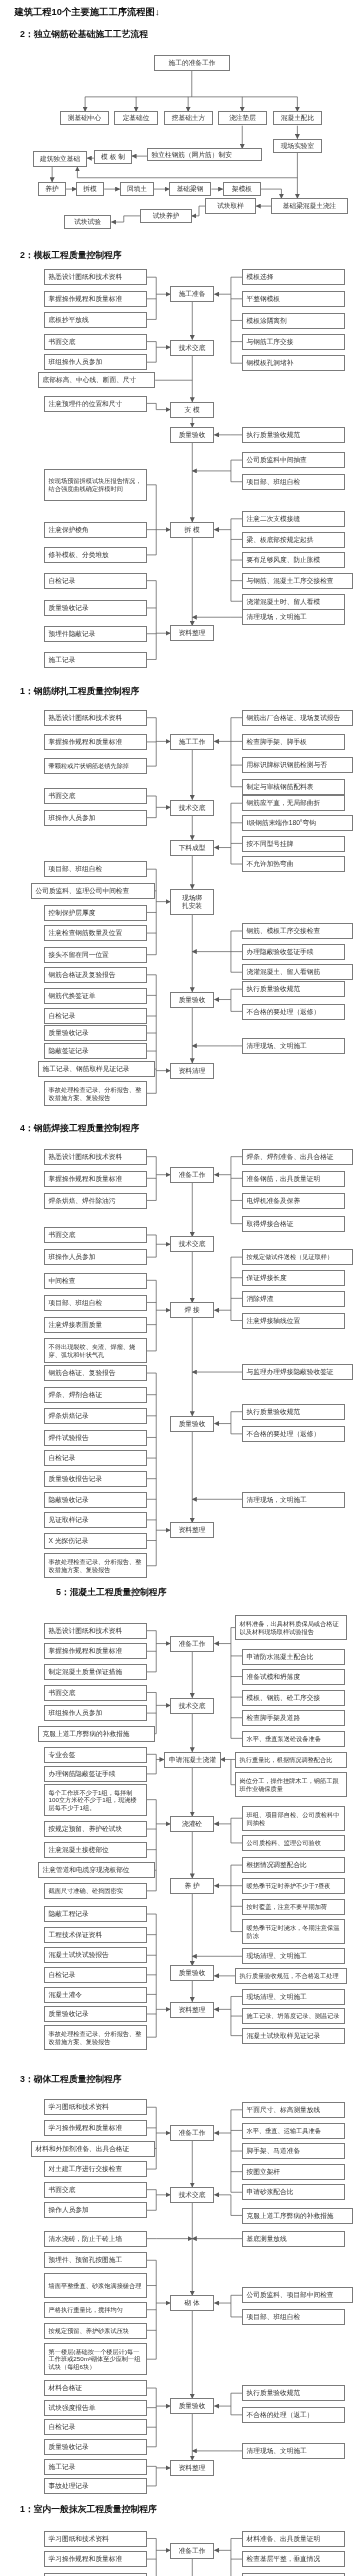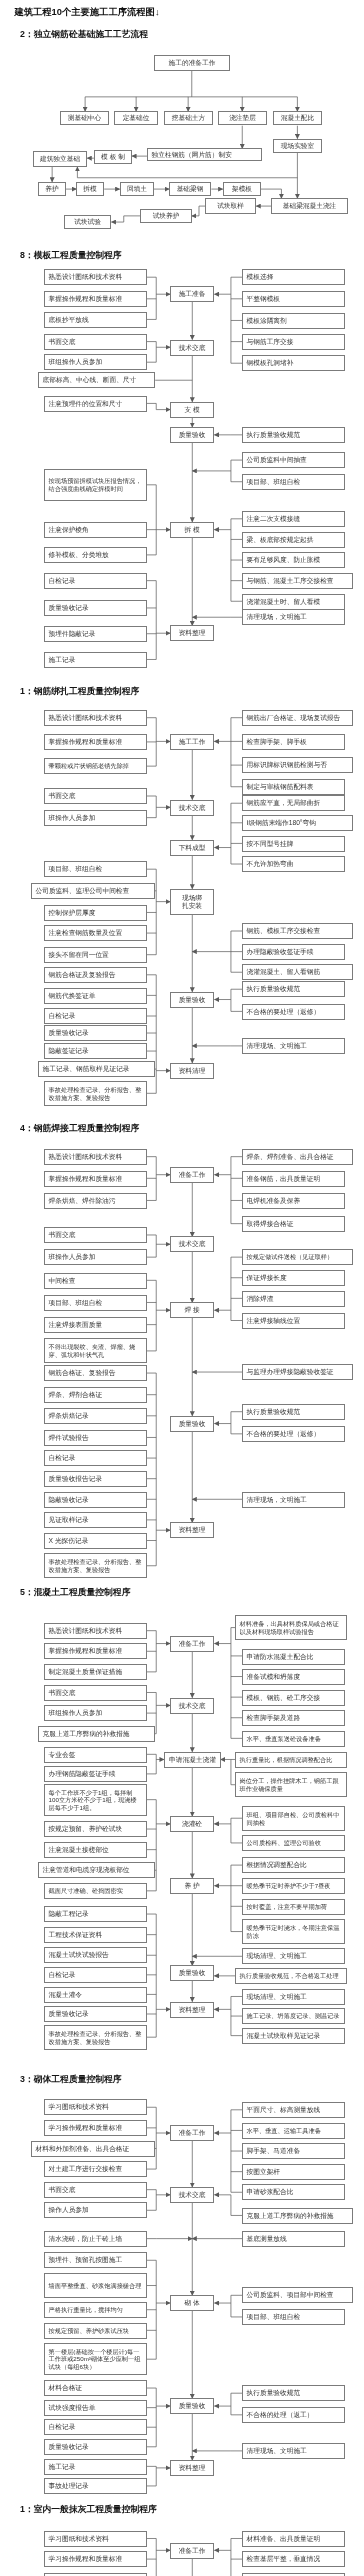--- a/index.html
+++ b/index.html
@@ -464,21 +464,21 @@
     <div class="box c" style="left: 33px; top: 151px; width: 54px; height: 15.5px;">建筑独立基础</div>
     <div class="box c" style="left: 38px; top: 182px; width: 28px; height: 14.4px;">养护</div>
     <div class="box c" style="left: 76px; top: 182px; width: 28px; height: 14.4px;">拆模</div>
     <div class="box c" style="left: 120px; top: 182px; width: 34px; height: 14.4px;">回填土</div>
     <div class="box c" style="left: 169px; top: 182px; width: 42px; height: 14.4px;">基础梁钢</div>
     <div class="box c" style="left: 223px; top: 182px; width: 38px; height: 14.4px;">架模板</div>
     <div class="box c" style="left: 271px; top: 198px; width: 77px; height: 15.5px;">基础梁混凝土浇注</div>
     <div class="box c" style="left: 205px; top: 198px; width: 51px; height: 15.5px;">试块取样</div>
     <div class="box c" style="left: 140px; top: 209px; width: 52px; height: 14.4px;">试块养护</div>
     <div class="box c" style="left: 64px; top: 215px; width: 47px; height: 14.4px;">试块试验</div>
-    <div class="heading" style="top: 250px;">8：模板工程质量控制程序</div>
+    <div class="heading" style="top: 250px;">2：模板工程质量控制程序</div>
     <div class="box" style="left: 44px; top: 269px; width: 103px; height: 15.5px;">熟悉设计图纸和技术资料</div>
     <div class="box" style="left: 44px; top: 291px; width: 103px; height: 15.5px;">掌握操作规程和质量标准</div>
     <div class="box" style="left: 44px; top: 312px; width: 103px; height: 15.5px;">底板抄平放线</div>
     <div class="box" style="left: 44px; top: 334px; width: 103px; height: 15.5px;">书面交底</div>
     <div class="box" style="left: 44px; top: 354px; width: 103px; height: 15.5px;">班组操作人员参加</div>
     <div class="box" style="left: 38px; top: 372px; width: 117px; height: 15.5px;">底部标高、中心线、断面、尺寸</div>
     <div class="box" style="left: 44px; top: 396px; width: 103px; height: 15.5px;">注意预埋件的位置和尺寸</div>
     <div class="box" style="left: 44px; top: 469px; width: 103px; height: 32px; font-size: 6.2px;">按现场预留拆模试块压报告情况，结合强度曲线确定拆模时间</div>
     <div class="box" style="left: 44px; top: 522px; width: 103px; height: 15.5px;">注意保护棱角</div>
     <div class="box" style="left: 44px; top: 547px; width: 103px; height: 15.5px;">修补模板、分类堆放</div>
@@ -575,21 +575,21 @@
     <div class="box" style="left: 242px; top: 1193px; width: 103px; height: 15.5px;">电焊机准备及保养</div>
     <div class="box" style="left: 242px; top: 1216px; width: 103px; height: 15.5px;">取得焊接合格证</div>
     <div class="box" style="left: 242px; top: 1249px; width: 111px; height: 15.5px; font-size: 6.2px;">按规定做试件送检（见证取样）</div>
     <div class="box" style="left: 242px; top: 1270px; width: 103px; height: 15.5px;">保证焊接长度</div>
     <div class="box" style="left: 242px; top: 1291px; width: 103px; height: 15.5px;">消除焊渣</div>
     <div class="box" style="left: 242px; top: 1313px; width: 103px; height: 15.5px;">注意焊接轴线位置</div>
     <div class="box" style="left: 242px; top: 1364px; width: 111px; height: 15.5px;">与监理办理焊接隐蔽验收签证</div>
     <div class="box" style="left: 242px; top: 1404px; width: 103px; height: 15.5px;">执行质量验收规范</div>
     <div class="box" style="left: 242px; top: 1426px; width: 103px; height: 15.5px;">不合格的要处理（返修）</div>
     <div class="box" style="left: 242px; top: 1492px; width: 103px; height: 15.5px;">清理现场，文明施工</div>
-    <div class="heading" style="top: 1587px;">5：混凝土工程质量控制程序</div>
+    <div class="heading" style="top: 1587px; margin-left: 36px;">5：混凝土工程质量控制程序</div>
     <div class="box" style="left: 44px; top: 1623px; width: 103px; height: 15.5px;">熟悉设计图纸和技术资料</div>
     <div class="box" style="left: 44px; top: 1643px; width: 103px; height: 15.5px;">掌握操作规程和质量标准</div>
     <div class="box" style="left: 44px; top: 1664px; width: 103px; height: 15.5px;">制定混凝土质量保证措施</div>
     <div class="box" style="left: 44px; top: 1685px; width: 103px; height: 15.5px;">书面交底</div>
     <div class="box" style="left: 44px; top: 1705px; width: 103px; height: 15.5px;">班组操作人员参加</div>
     <div class="box" style="left: 38px; top: 1726px; width: 117px; height: 15.5px;">克服上道工序弊病的补救措施</div>
     <div class="box" style="left: 44px; top: 1747px; width: 103px; height: 15.5px;">专业会签</div>
     <div class="box" style="left: 44px; top: 1766px; width: 103px; height: 15.5px;">办理钢筋隐蔽签证手续</div>
     <div class="box" style="left: 44px; top: 1784px; width: 103px; height: 32px; font-size: 6.2px;">每个工作班不少于1组，每拌制100立方米砼不少于1组，现浇楼层每不少于1组。</div>
     <div class="box" style="left: 44px; top: 1821px; width: 103px; height: 15.5px;">按规定预留、养护砼试块</div>

